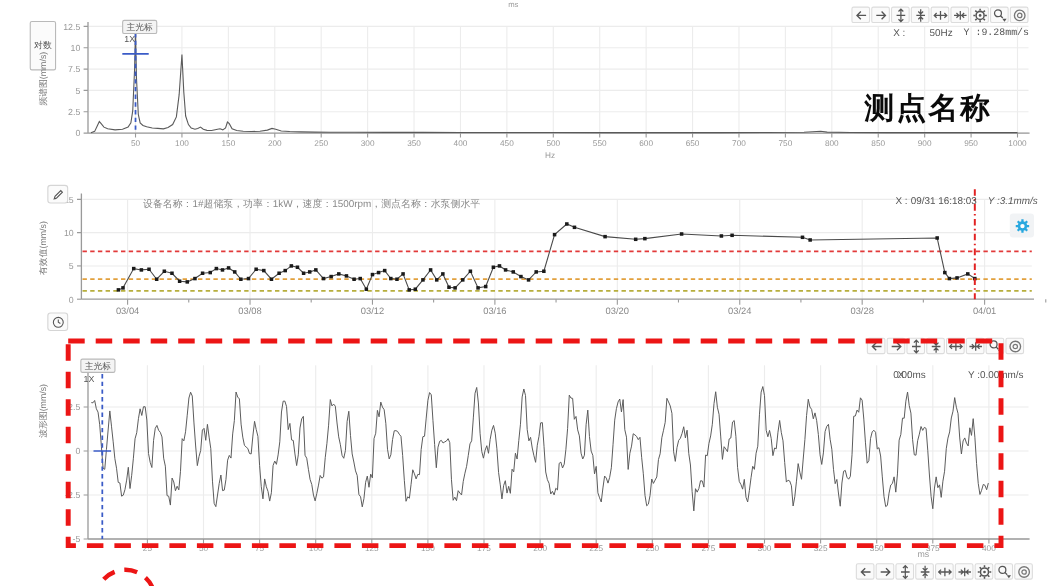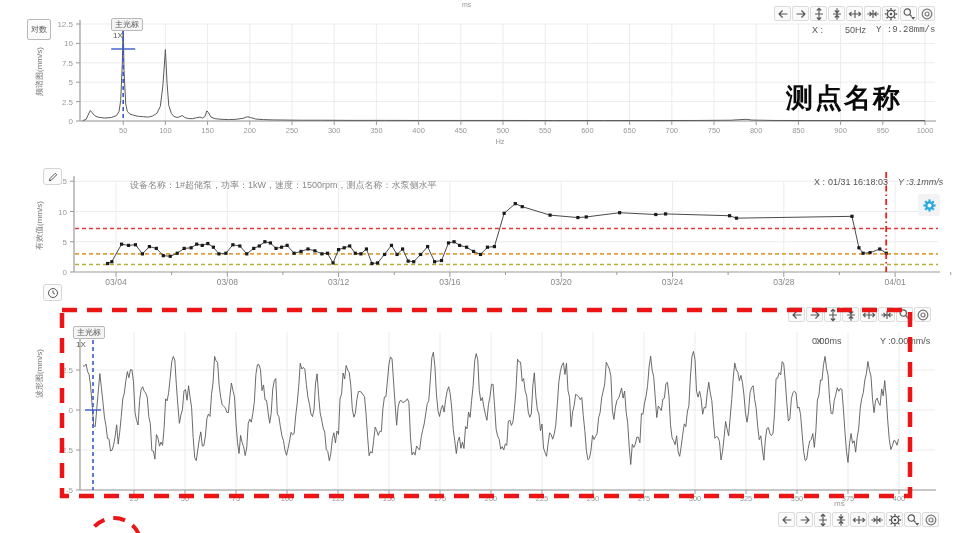--- a/index.html
+++ b/index.html
@@ -5,21 +5,21 @@
   html,body{margin:0;padding:0;background:#fff;width:960px;height:533px;overflow:hidden;
     font-family:"Liberation Sans",sans-serif;-webkit-font-smoothing:antialiased;}
   .abs{position:absolute;}
   .panel{position:absolute;left:0;width:960px;}
   .ticktext{font-size:8px;color:#999;}
   .ylab{font-size:8px;color:#777;white-space:nowrap;}
   .readout{font-size:9px;color:#555;white-space:nowrap;}
   .cursorbox{font-size:8px;color:#555;background:#f4f4f4;border:1px solid #b9b9b9;border-radius:2px;
     padding:0 3px;line-height:11px;white-space:nowrap;}
   .smallbtn{font-size:8px;color:#555;background:#fbfbfb;border:1px solid #b9b9b9;border-radius:2px;
-    padding:4px 3px;line-height:11px;cursor:pointer;}
+    padding:16px 3px;line-height:11px;cursor:pointer;}
   .toolbar{position:absolute;display:flex;gap:1px;}
   .tbtn{width:17px;height:15px;border:1px solid #dcdcdc;border-radius:2px;background:#fafafa;
     display:flex;align-items:center;justify-content:center;box-sizing:border-box;cursor:pointer;}
   .iconbtn{position:absolute;width:19px;height:17px;border:1px solid #d5d5d5;border-radius:3px;
     background:#fbfbfb;display:flex;align-items:center;justify-content:center;box-sizing:border-box;cursor:pointer;}
   .overlay-title{position:absolute;font-size:27px;font-weight:bold;color:#0a0a0a;letter-spacing:2px;}
   svg{display:block;}
   .nosel{user-select:none;}
 </style>
 </head>
@@ -322,21 +322,21 @@
       <rect x="878.19625" y="89.41000000000001" width="3.2" height="3.2" fill="#1a1a1a"></rect>
       <rect x="884.596" y="93.64500000000001" width="3.2" height="3.2" fill="#1a1a1a"></rect>
       <line x1="886.196" y1="14" x2="886.196" y2="114" stroke="#e22222" stroke-width="1.8" stroke-dasharray="6 3 1.5 3"></line>
     </svg>
 
   <div class="abs nosel" style="left:130px;top:21px;font-size:9px;color:#888;">设备名称：1#超储泵，功率：1kW，速度：1500rpm，测点名称：水泵侧水平</div>
 
   <div class="abs ylab nosel" style="left:-4px;top:62px;width:86px;text-align:center;transform:rotate(-90deg);">有效值(mm/s)</div>
 
   <div class="abs readout nosel" style="left:814px;top:19px;">X :</div>
-  <div class="abs readout nosel" style="left:828px;top:19px;">01/31 16:18:03</div>
+  <div class="abs readout nosel" style="left:828px;top:19px;">09/31 16:18:03</div>
   <div class="abs readout nosel" style="left:898px;top:19px;font-style:italic;">Y :3.1mm/s</div>
 
   <div class="iconbtn" style="left:43px;top:10px;">
     <svg width="12" height="12" viewBox="0 0 16 16">
       <path d="M3 13 L4 10 L11 3 L13 5 L6 12 Z M4 13 L5.5 12.5" fill="none" stroke="#555" stroke-width="1.3"></path>
     </svg>
   </div>
   <div class="iconbtn" style="left:43px;top:126px;">
     <svg width="12" height="12" viewBox="0 0 16 16">
       <circle cx="8" cy="8" r="6" fill="none" stroke="#555" stroke-width="1.3"></circle>

